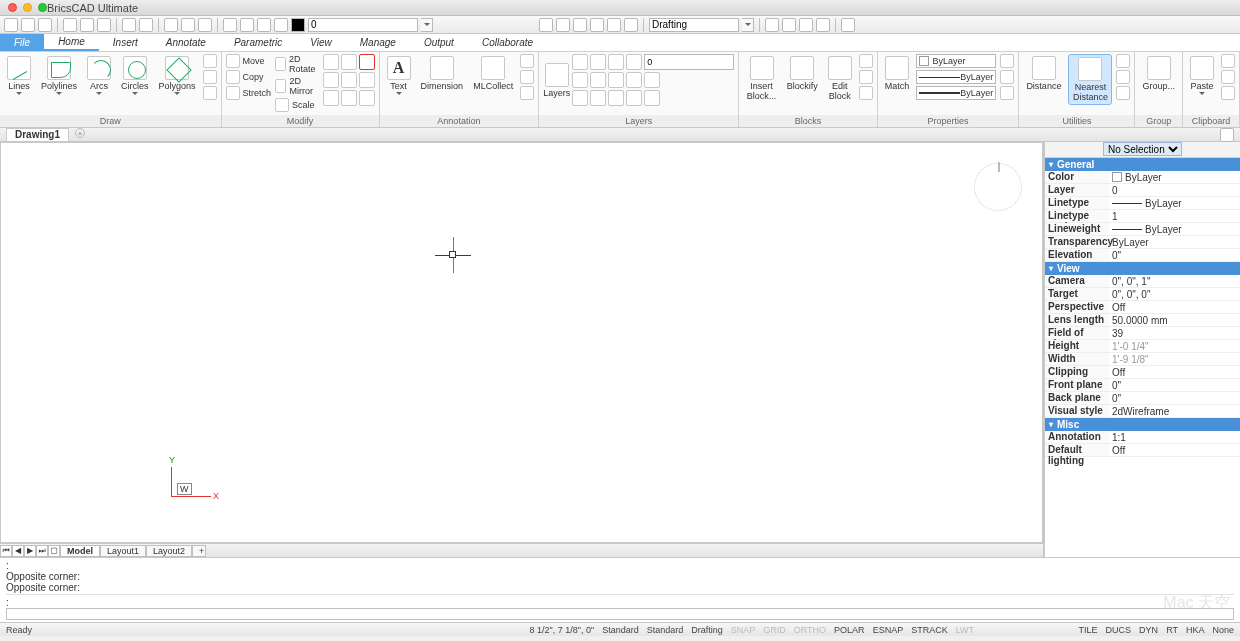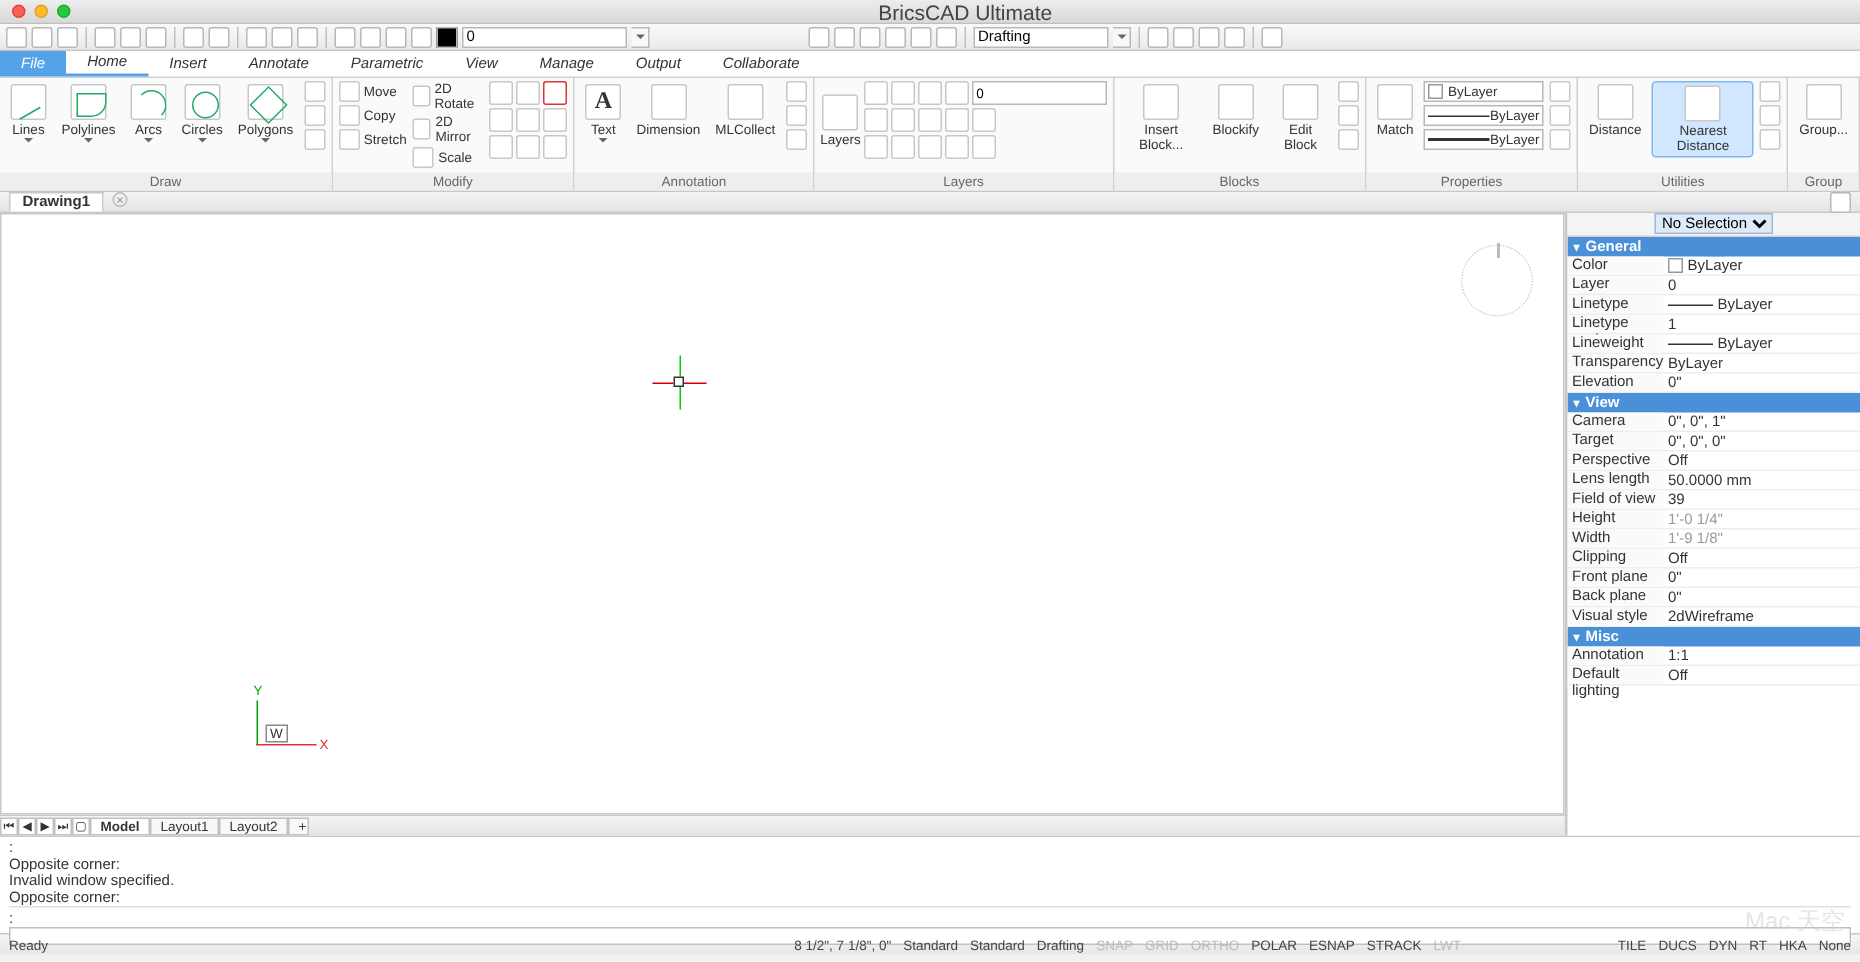--- a/index.html
+++ b/index.html
@@ -5,21 +5,21 @@
 * { margin: 0; padding: 0; box-sizing: border-box; font-family: Arial, Helvetica, sans-serif; }
 body { width: 1240px; height: 641px; background: #f0f0f0; overflow: hidden; font-size: 10px; color: #333; }
 
 
 .titlebar { height: 16px; background: linear-gradient(#ededed,#d8d8d8); display:flex; align-items:center; border-bottom:1px solid #bfbfbf; }
 .traffic { display:flex; gap:6px; margin-left:8px; }
 .traffic span { width:9px; height:9px; border-radius:50%; display:block; }
 .tf-close { background:#ff5f57; border:1px solid #e0443e; }
 .tf-min { background:#ffbd2e; border:1px solid #dea123; }
 .tf-max { background:#28c940; border:1px solid #1aab29; }
-.titlebar .title { flex:1; text-align:center; font-size:14px; color:#444; }
+.titlebar .title { flex:1; text-align:left; font-size:11px; color:#444; }
 
 
 .quick { height:18px; background:linear-gradient(#f9f9f9,#eaeaea); border-bottom:1px solid #c8c8c8; display:flex; align-items:center; padding:0 4px; gap:3px; }
 .qicon { width:14px; height:14px; background:#fff; border:1px solid #b8b8b8; border-radius:2px; position:relative; }
 .qsep { width:1px; height:14px; background:#c0c0c0; margin:0 2px; }
 .qinput { height:14px; border:1px solid #b8b8b8; background:#fff; font-size:10px; padding:0 2px; }
 .qinput.color { width:14px; background:#000; }
 .qinput.zero { width:110px; }
 .qdrop { width:12px; height:14px; border:1px solid #b8b8b8; border-left:none; background:#f8f8f8; display:flex; align-items:center; justify-content:center; }
 .qdrop::after { content:""; border:3px solid transparent; border-top-color:#666; margin-top:3px; }
@@ -85,21 +85,21 @@
 
 
 .props { width:196px; background:#fff; border-left:1px solid #c8c8c8; display:flex; flex-direction:column; font-size:10px; }
 .props-header { height:16px; background:#f4f4f4; border-bottom:1px solid #d0d0d0; display:flex; align-items:center; padding:0 3px; gap:3px;flex-direction:column; }
 .props-header select { flex:1; height:14px; font-size:10px; border:1px solid #a0b8d8; background:#deebf7; }
 .props-header .hicon { width:14px; height:14px; border:1px solid #c0c0c0; background:#fff; border-radius:2px; }
 .props-body { flex:1; overflow:auto; }
 .pgroup { background:#4a90d9; color:#fff; font-weight:bold; padding:1px 4px; font-size:10px; display:flex; align-items:center; }
 .pgroup .tri { margin-right:4px; font-size:8px; }
 .prow { display:flex; border-bottom:1px solid #eee; height:13px; }
-.prow .k { width:64px; padding:0 3px; background:#fafafa; }
+.prow .k { width:64px; padding:0 3px; background:#fafafa;font-weight:bold; }
 .prow .v { flex:1; padding:0 3px; display:flex; align-items:center; gap:3px; }
 .prow .v.ro { color:#999; }
 .prow .v .sw { width:10px; height:10px; border:1px solid #999; background:#fff; }
 .prow .v .ln { width:30px; height:1px; background:#333; }
 
 
 .cmd { height:65px; background:#fff; border-top:1px solid #c8c8c8; font-family:Menlo,Consolas,monospace; font-size:10px; padding:2px 6px; display:flex; flex-direction:column; }
 .cmd .log { flex:1; }
 .cmd .log div { white-space:pre; }
 .cmd .prompt { border-top:1px solid #e0e0e0; padding-top:2px; }
@@ -113,21 +113,21 @@
 .status .right { flex:0 0 260px; display:flex; gap:8px; justify-content:flex-end;align-items:flex-end; }
 
 
 .ico.lines::before { content:""; position:absolute; left:4px; top:18px; width:16px; height:1px; background:#2a6; transform:rotate(-30deg); }
 .ico.poly::before { content:""; position:absolute; left:3px; top:5px; width:18px; height:14px; border:1px solid #2a6; border-radius:0 0 10px 0; }
 .ico.arc::before { content:""; position:absolute; left:3px; top:3px; width:18px; height:18px; border:1px solid #2a6; border-radius:50%; border-left-color:transparent; border-bottom-color:transparent; }
 .ico.circ::before { content:""; position:absolute; left:4px; top:4px; width:16px; height:16px; border:1px solid #2a6; border-radius:50%; }
 .ico.polyg::before { content:""; position:absolute; left:4px; top:4px; width:16px; height:16px; border:1px solid #2a6; transform:rotate(45deg); }
 
 
-.watermark { position:absolute; right:10px; bottom:16px; font-size:16px; color:#ccc; opacity:.5; }
+.watermark { position:absolute; right:10px; bottom:27px; font-size:16px; color:#ccc; opacity:.5; }
 </style>
 </head>
 <body>
 
 <div class="titlebar">
   <div class="traffic">
     <span class="tf-close"></span>
     <span class="tf-min"></span>
     <span class="tf-max"></span>
   </div>
@@ -433,20 +433,41 @@
   <div class="panel">
     <div class="panel-body">
       <div class="rbtn">
           <div class="ico"></div>
           <div class="lbl">Group...</div>
         </div>
     </div>
     <div class="panel-title">Group</div>
   </div>
 
+  <div class="panel">
+    <div class="panel-body">
+      <div class="rbtn">
+          <div class="ico"></div>
+          <div class="lbl">Paste</div>
+          <div class="drop"></div>
+        </div>
+      <div class="small-stack">
+        <div class="row">
+            <div class="sico"></div>
+          </div>
+        <div class="row">
+            <div class="sico"></div>
+          </div>
+        <div class="row">
+            <div class="sico"></div>
+          </div>
+      </div>
+    </div>
+    <div class="panel-title">Clipboard</div>
+  </div>
 </div>
 
 <div class="doctabs">
   <div class="dtab">Drawing1</div>
   <div class="dclose">×</div>
   <div style="flex:1"></div>
   <div class="qicon"></div>
 </div>
 
 <div class="main">
@@ -591,21 +612,20 @@
           <div class="v">Off</div>
         </div>
     </div>
   </div>
 </div>
 
 <div class="cmd">
   <div class="log">
     <div>:</div>
     <div>Opposite corner:</div>
-    <div>Invalid window specified.</div>
     <div>Opposite corner:</div>
   </div>
   <div class="prompt">:</div>
   <input class="inputline" value="" style="">
 </div>
 
 <div class="status">
   <div class="left">Ready</div>
   <div class="mid">
     <span>8 1/2", 7 1/8", 0"</span>

